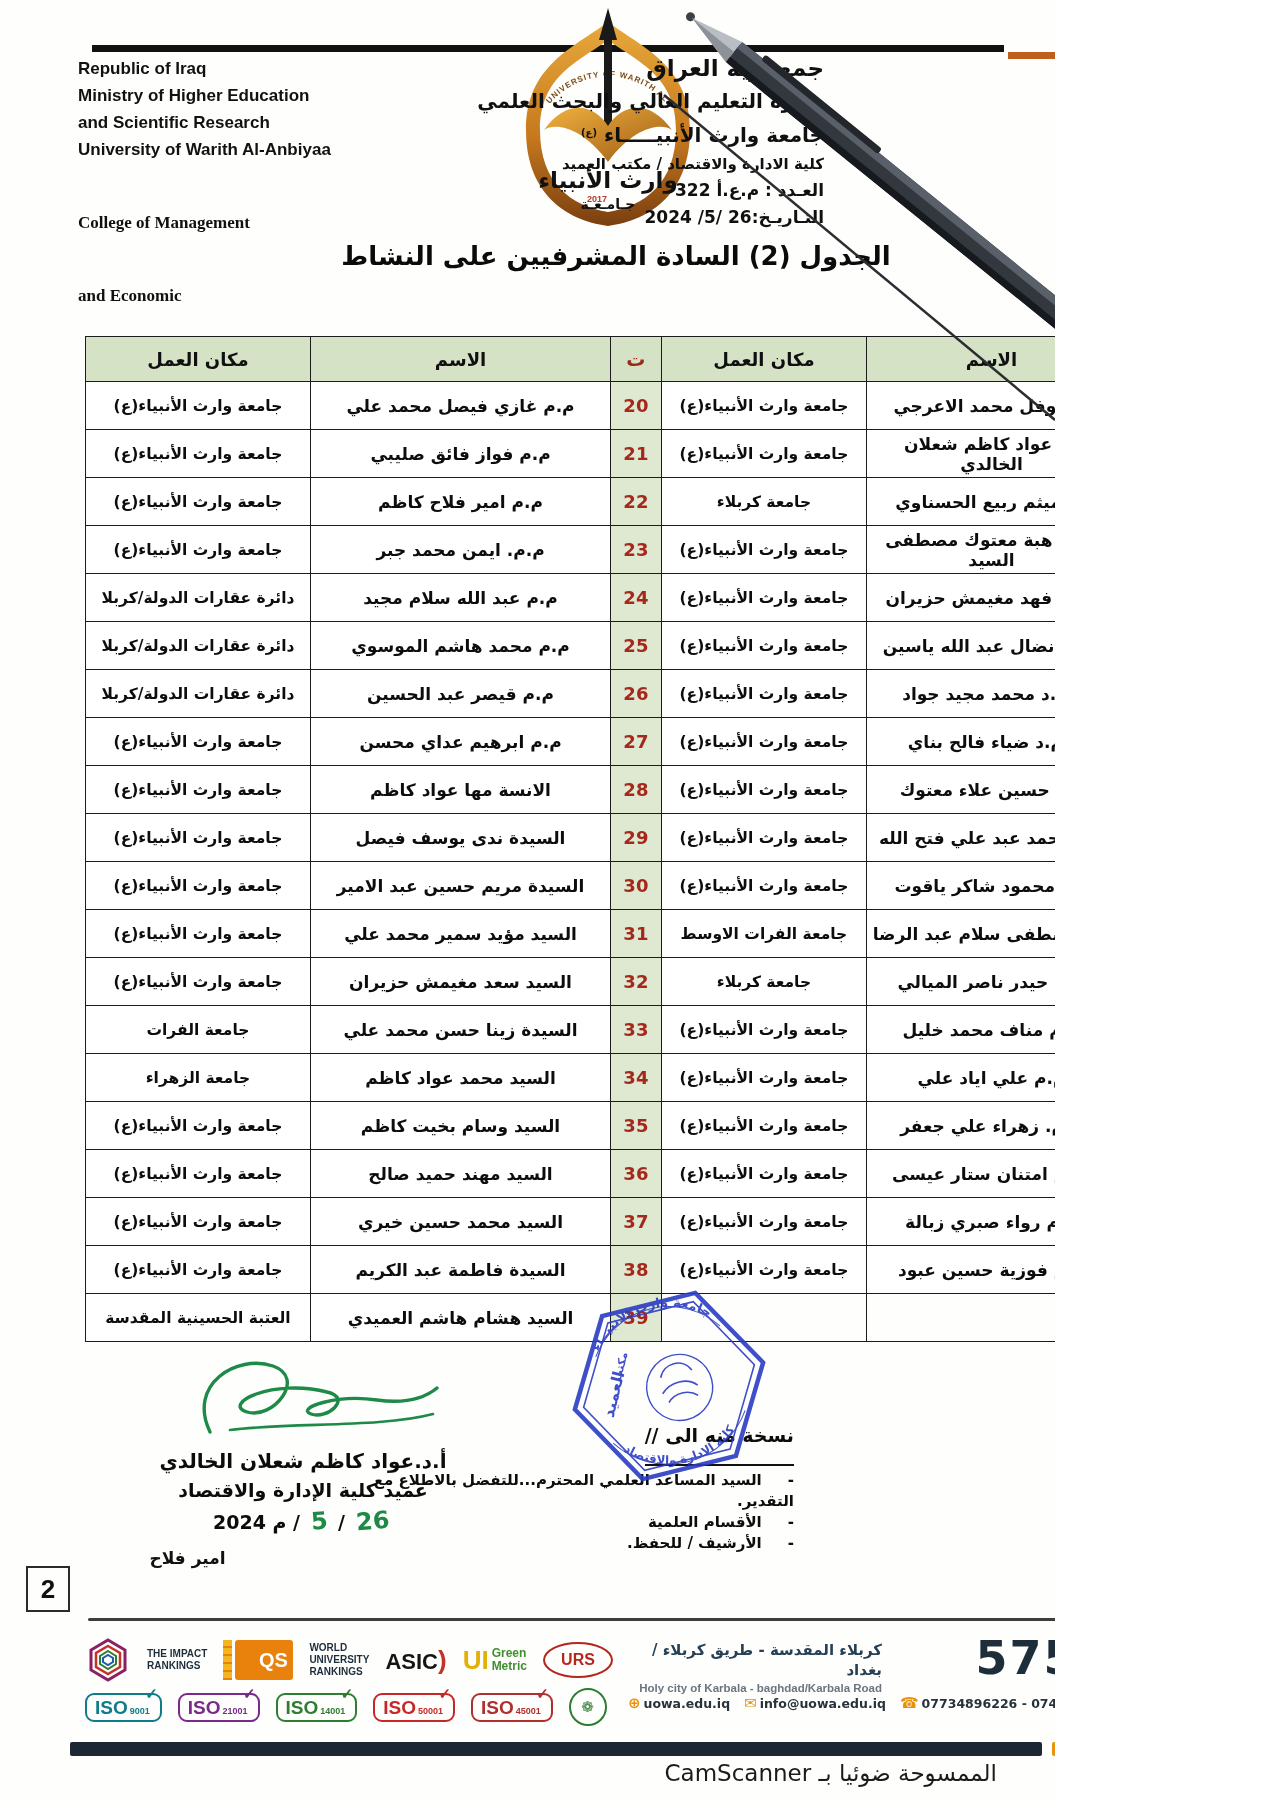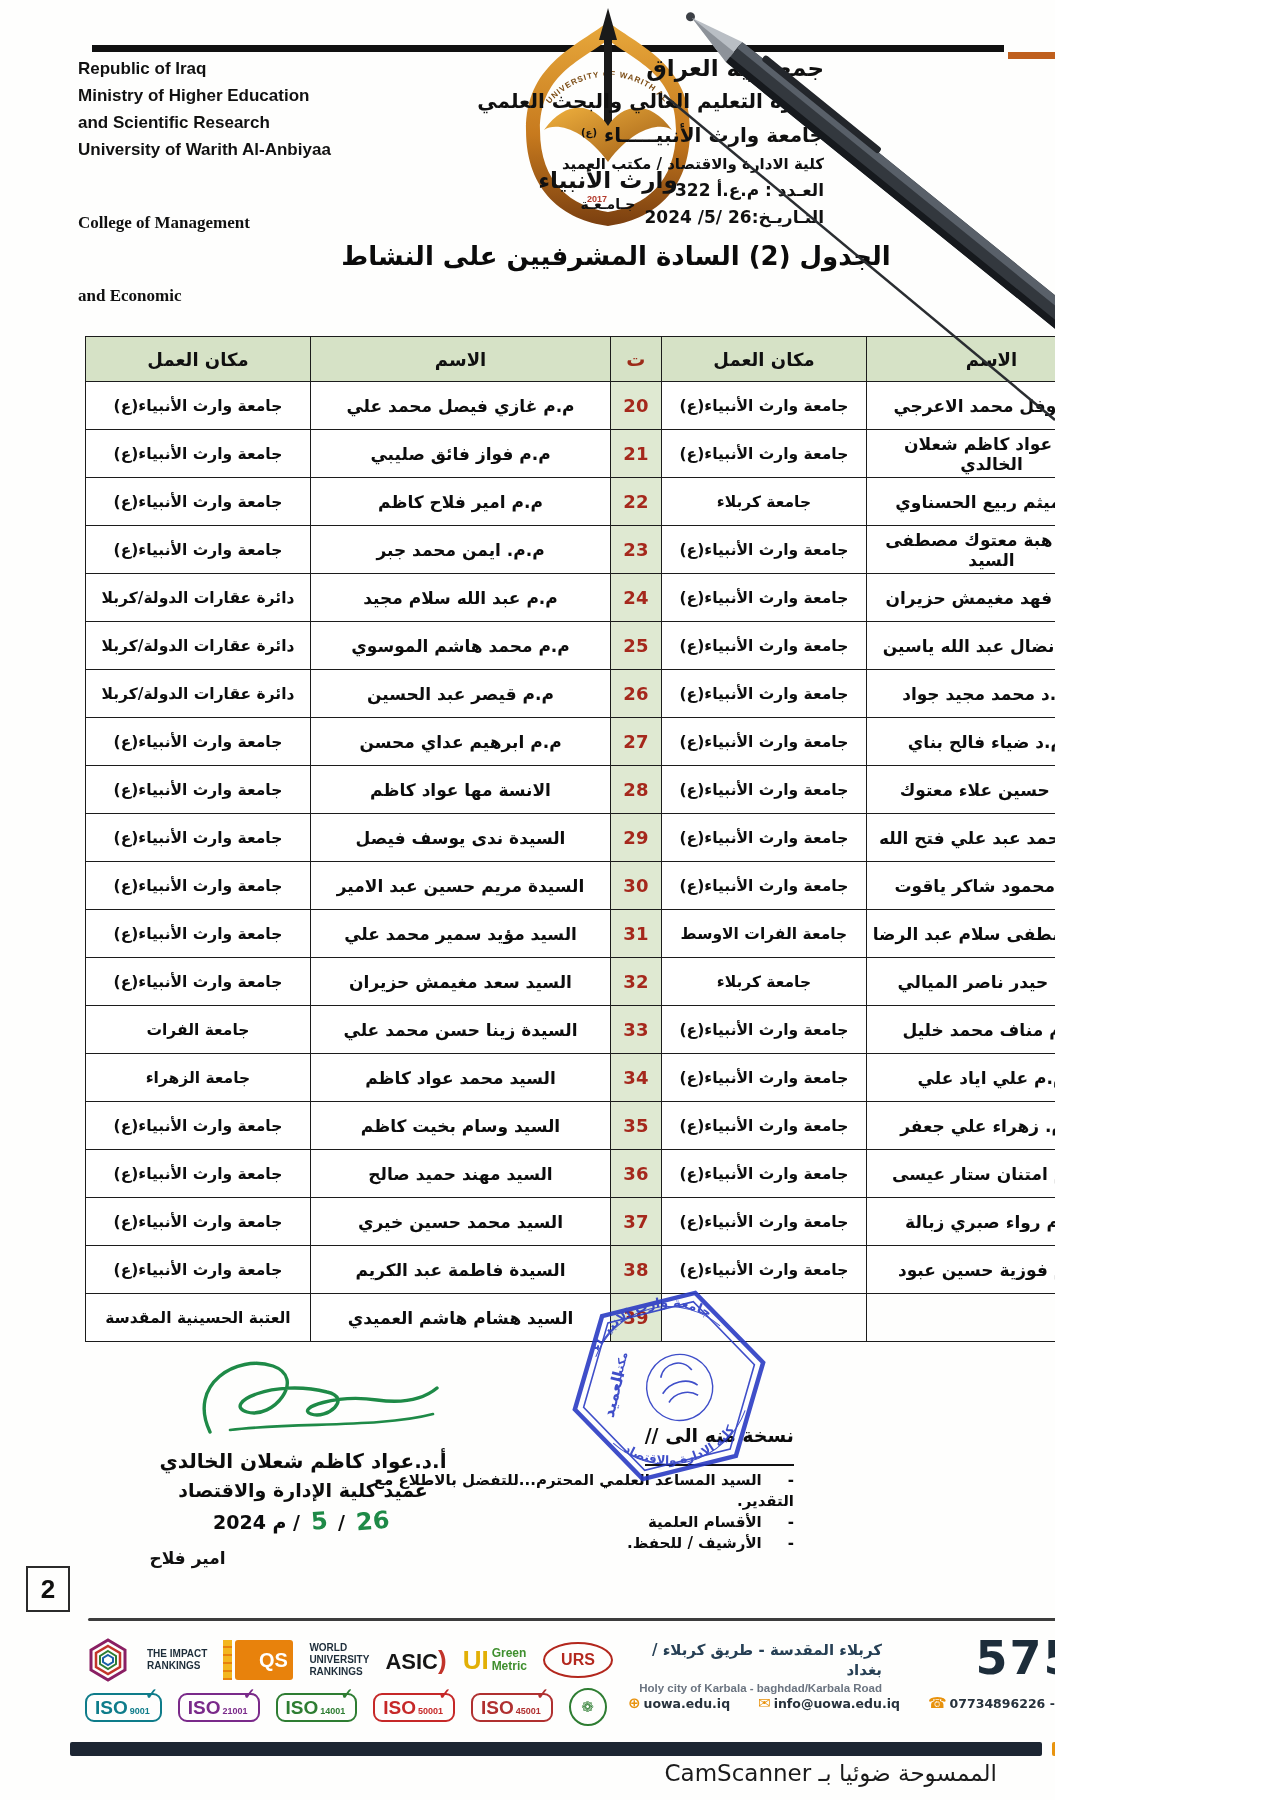--- a/index.html
+++ b/index.html
@@ -89,21 +89,21 @@
   .iso-check{position:absolute;top:-10px;right:2px;font-style:normal;font-size:15px;font-weight:bold;}
   .laurel{width:34px;height:34px;border:2px solid #2e7d32;border-radius:50%;display:flex;align-items:center;
           justify-content:center;color:#2e7d32;font-size:15px;}
 
   .foot-addr{position:absolute;left:628px;top:1640px;width:254px;text-align:right;direction:rtl;}
   .foot-addr .a1{font-size:15px;font-weight:bold;color:#274055;line-height:20px;}
   .foot-addr .a2{font-family:"Liberation Sans",sans-serif;direction:ltr;font-size:11.5px;font-weight:bold;color:#6b7480;line-height:16px;}
   .foot-5751{position:absolute;left:890px;top:1632px;width:265px;display:flex;align-items:center;justify-content:flex-end;gap:6px;}
   .foot-5751 .num{font-family:"DejaVu Sans",sans-serif;font-size:46px;font-weight:bold;color:#1d2d3a;letter-spacing:2px;line-height:52px;}
   .foot-5751 .ph{color:#d85c12;font-size:30px;transform:rotate(-18deg);}
-  .foot-contact{position:absolute;left:628px;top:1694px;width:528px;display:flex;gap:28px;align-items:center;
+  .foot-contact{position:absolute;left:628px;top:1694px;width:528px;display:flex;gap:14px;align-items:center;
                 font-family:"DejaVu Sans",sans-serif;font-size:12.5px;font-weight:bold;color:#27323c;}
   .foot-contact .ic{color:#e8920c;font-size:15px;margin-right:3px;}
   .qr{position:absolute;left:1158px;top:1634px;}
 
   .bar-navy{position:absolute;left:70px;top:1742px;width:972px;height:14px;background:#1d2633;border-radius:2px;}
   .bar-orange{position:absolute;left:1052px;top:1742px;width:108px;height:14px;background:#e8940f;border-radius:2px;}
   .bar-smudge{position:absolute;left:1180px;top:1744px;width:58px;height:9px;background:#d5d8db;opacity:.7;}
   .camscanner{position:absolute;right:58px;top:1760px;direction:rtl;font-family:"DejaVu Sans",sans-serif;
               font-size:23px;color:#1b1b1b;}
 </style>

